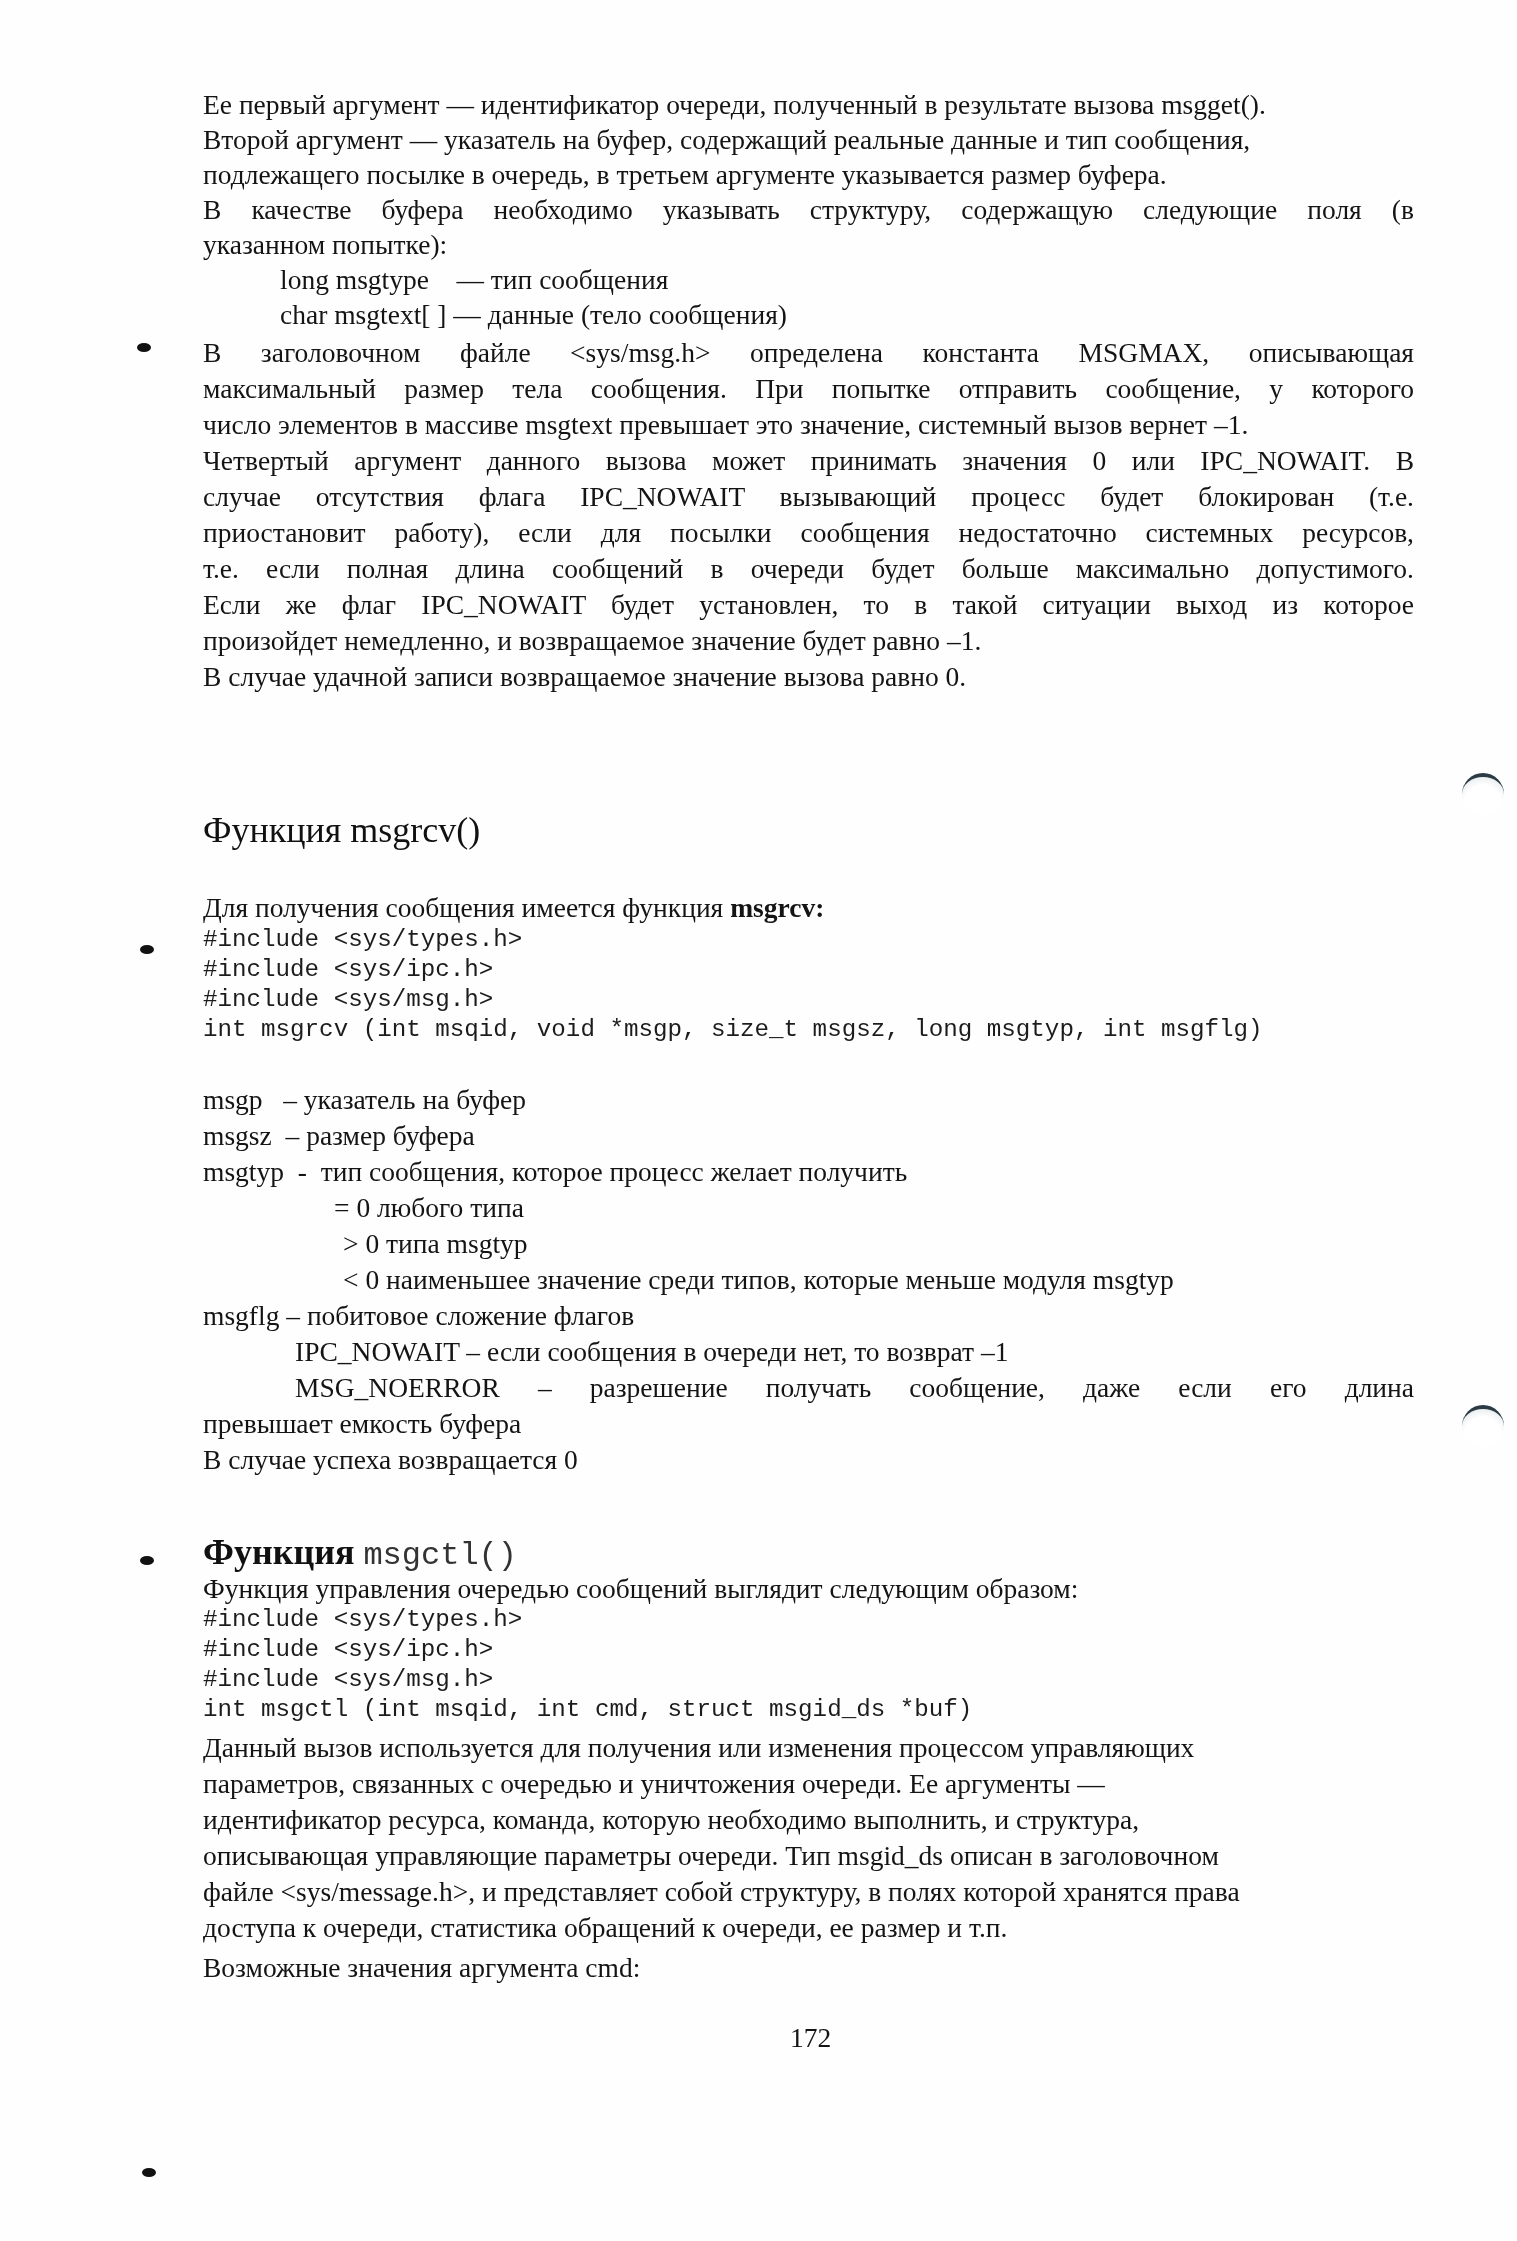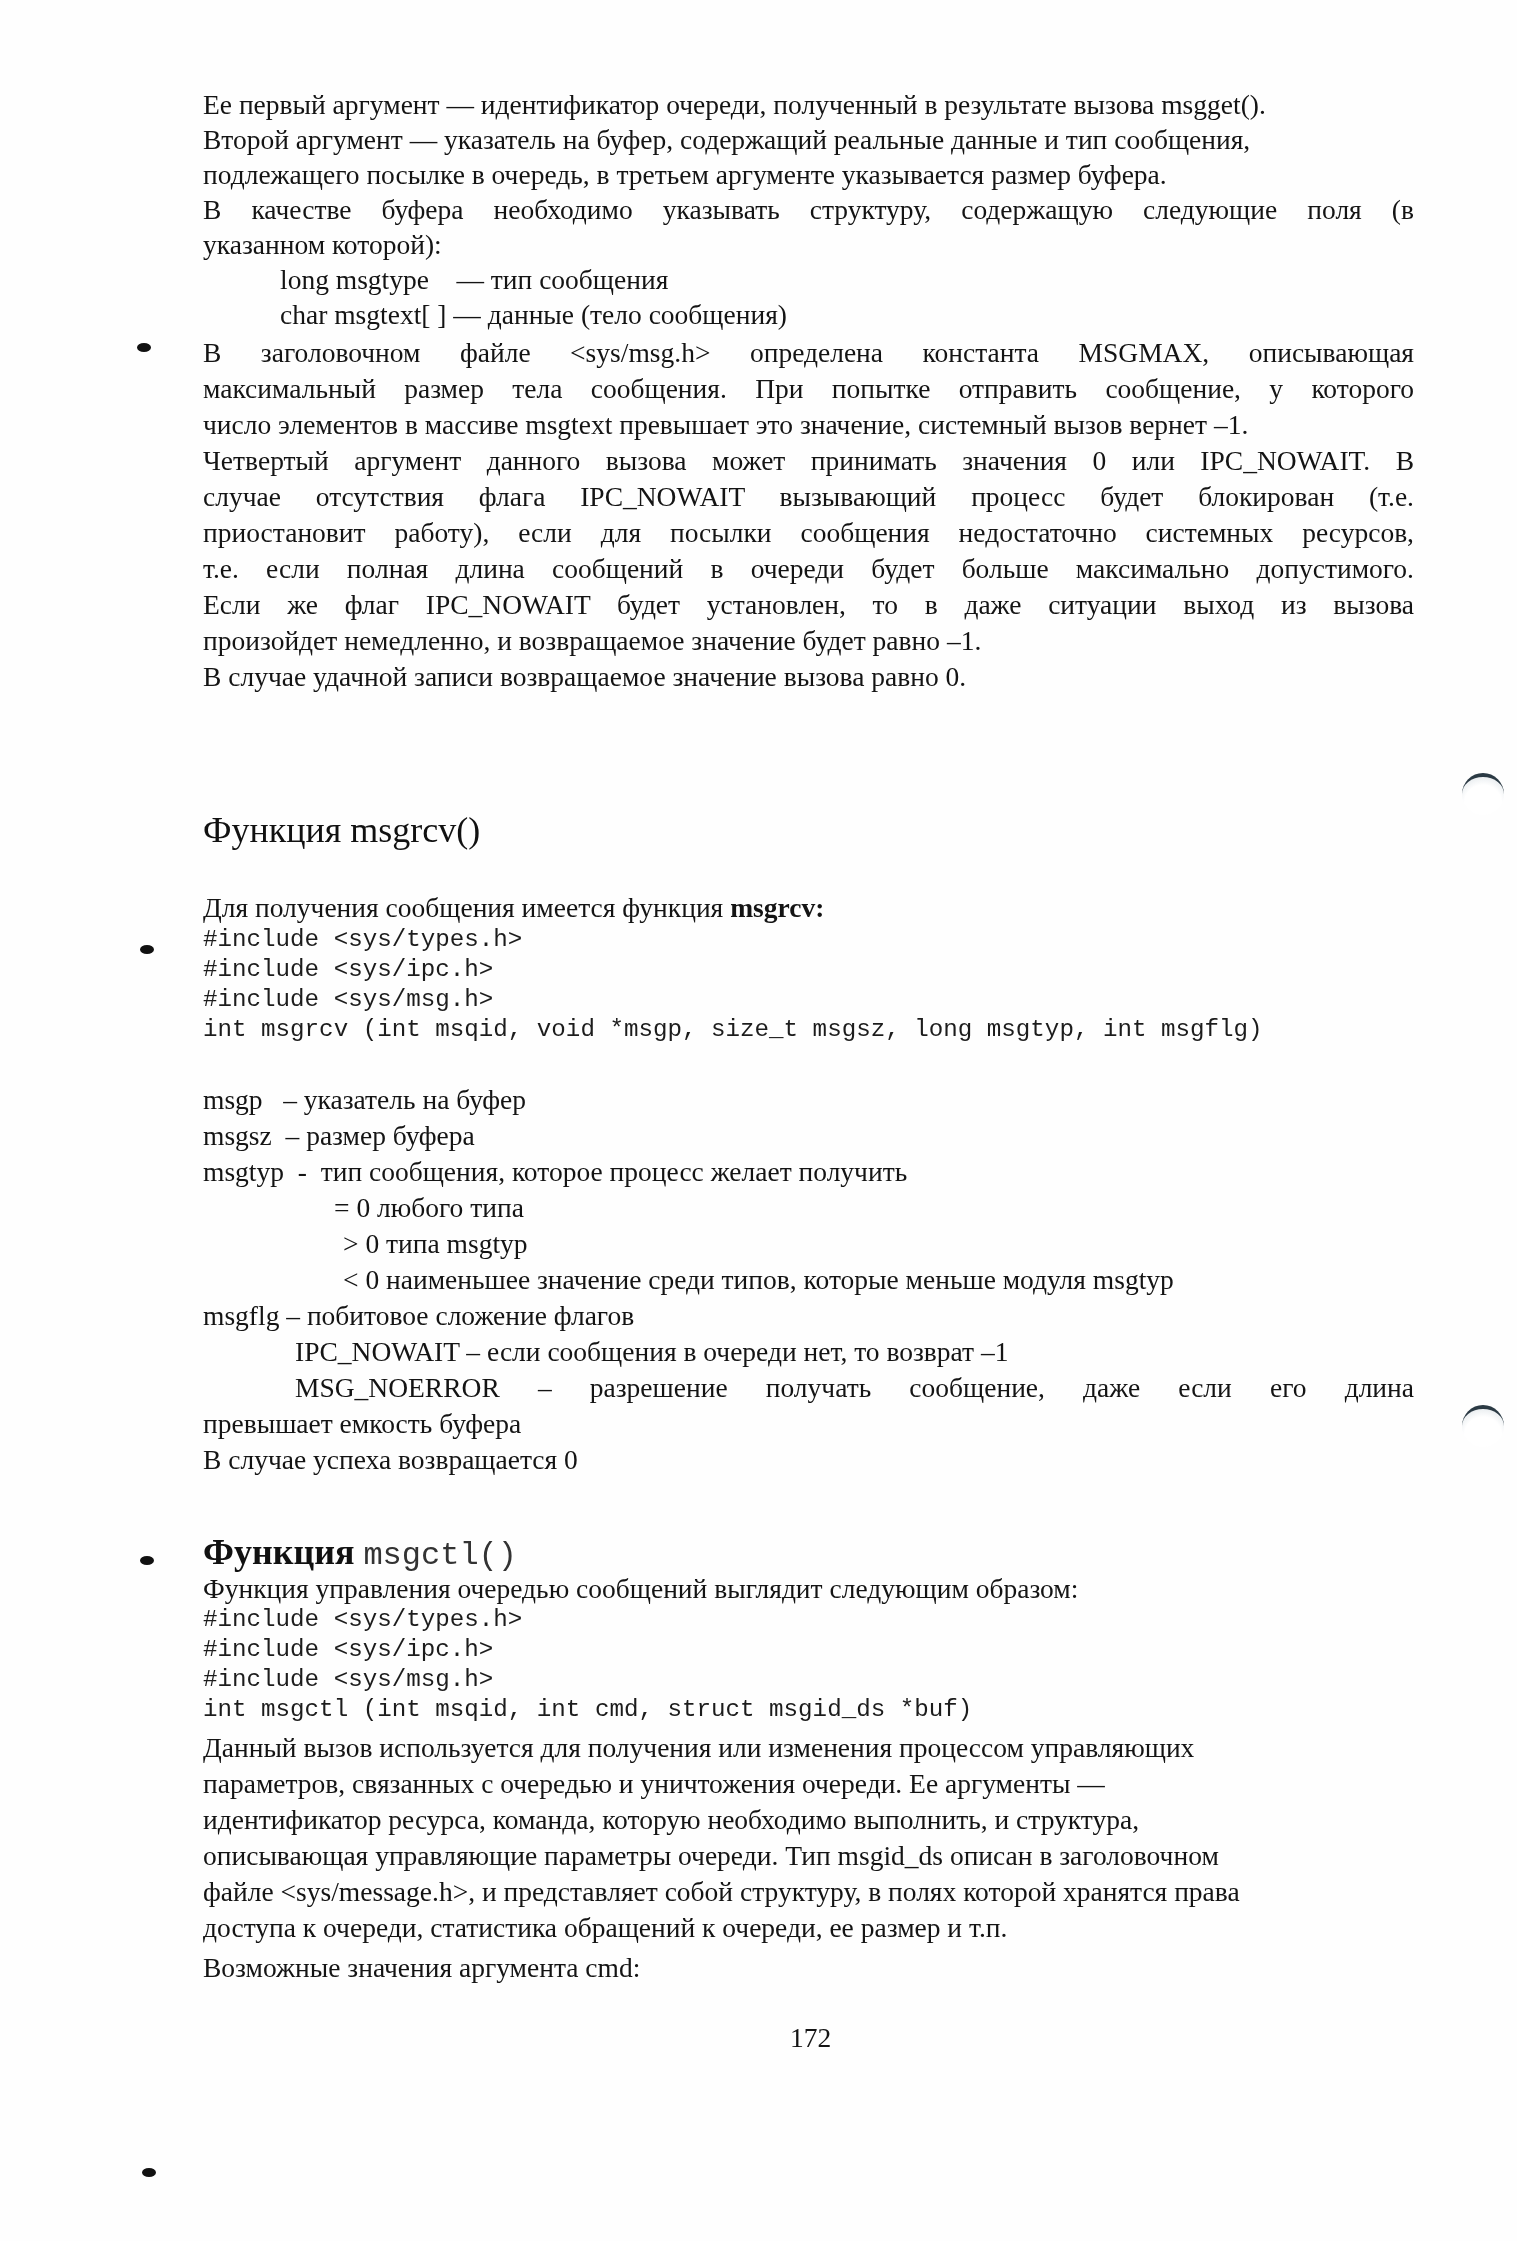--- a/index.html
+++ b/index.html
@@ -33,33 +33,33 @@
   </style>
 </head>
 <body>
 
 <div class="page">
 
   <div class="ln" style="top:87px;">Ее первый аргумент — идентификатор очереди, полученный в результате вызова msgget().</div>
   <div class="ln" style="top:122px;">Второй аргумент — указатель на буфер, содержащий реальные данные и тип сообщения,</div>
   <div class="ln" style="top:157px;text-align:center;">подлежащего посылке в очередь, в третьем аргументе указывается размер буфера.</div>
   <div class="ln just" style="top:192px;">В качестве буфера необходимо указывать структуру, содержащую следующие поля (в</div>
-  <div class="ln" style="top:227px;">указанном которой):</div>
+  <div class="ln" style="top:227px;">указанном попытке):</div>
   <div class="ln ind1" style="top:262px;">long msgtype    — тип сообщения</div>
   <div class="ln ind1" style="top:297px;">char msgtext[ ] — данные (тело сообщения)</div>
 
   <div class="ln just" style="top:335px;">В заголовочном файле &lt;sys/msg.h&gt; определена константа MSGMAX, описывающая</div>
   <div class="ln just" style="top:371px;">максимальный размер тела сообщения. При попытке отправить сообщение, у которого</div>
   <div class="ln" style="top:407px;">число элементов в массиве msgtext превышает это значение, системный вызов вернет –1.</div>
 
   <div class="ln just" style="top:443px;">Четвертый аргумент данного вызова может принимать значения 0 или IPC_NOWAIT. В</div>
   <div class="ln just" style="top:479px;">случае отсутствия флага IPC_NOWAIT вызывающий процесс будет блокирован (т.е.</div>
   <div class="ln just" style="top:515px;">приостановит работу), если для посылки сообщения недостаточно системных ресурсов,</div>
   <div class="ln just" style="top:551px;">т.е. если полная длина сообщений в очереди будет больше максимально допустимого.</div>
-  <div class="ln just" style="top:587px;">Если же флаг IPC_NOWAIT будет установлен, то в даже ситуации выход из вызова</div>
+  <div class="ln just" style="top:587px;">Если же флаг IPC_NOWAIT будет установлен, то в такой ситуации выход из которое</div>
   <div class="ln" style="top:623px;">произойдет немедленно, и возвращаемое значение будет равно –1.</div>
   <div class="ln" style="top:659px;text-align:center;">В случае удачной записи возвращаемое значение вызова равно 0.</div>
 
   <div class="ln h2" style="top:808px;">Функция msgrcv()</div>
   <div class="ln" style="top:890px;"><span>Для получения сообщения имеется функция </span><span class="bold">msgrcv:</span></div>
   <div class="ln code" style="top:922px;">#include &lt;sys/types.h&gt;</div>
   <div class="ln code" style="top:952px;">#include &lt;sys/ipc.h&gt;</div>
   <div class="ln code" style="top:982px;">#include &lt;sys/msg.h&gt;</div>
   <div class="ln code" style="top:1012px;">int msgrcv (int msqid, void *msgp, size_t msgsz, long msgtyp, int msgflg)</div>
 

